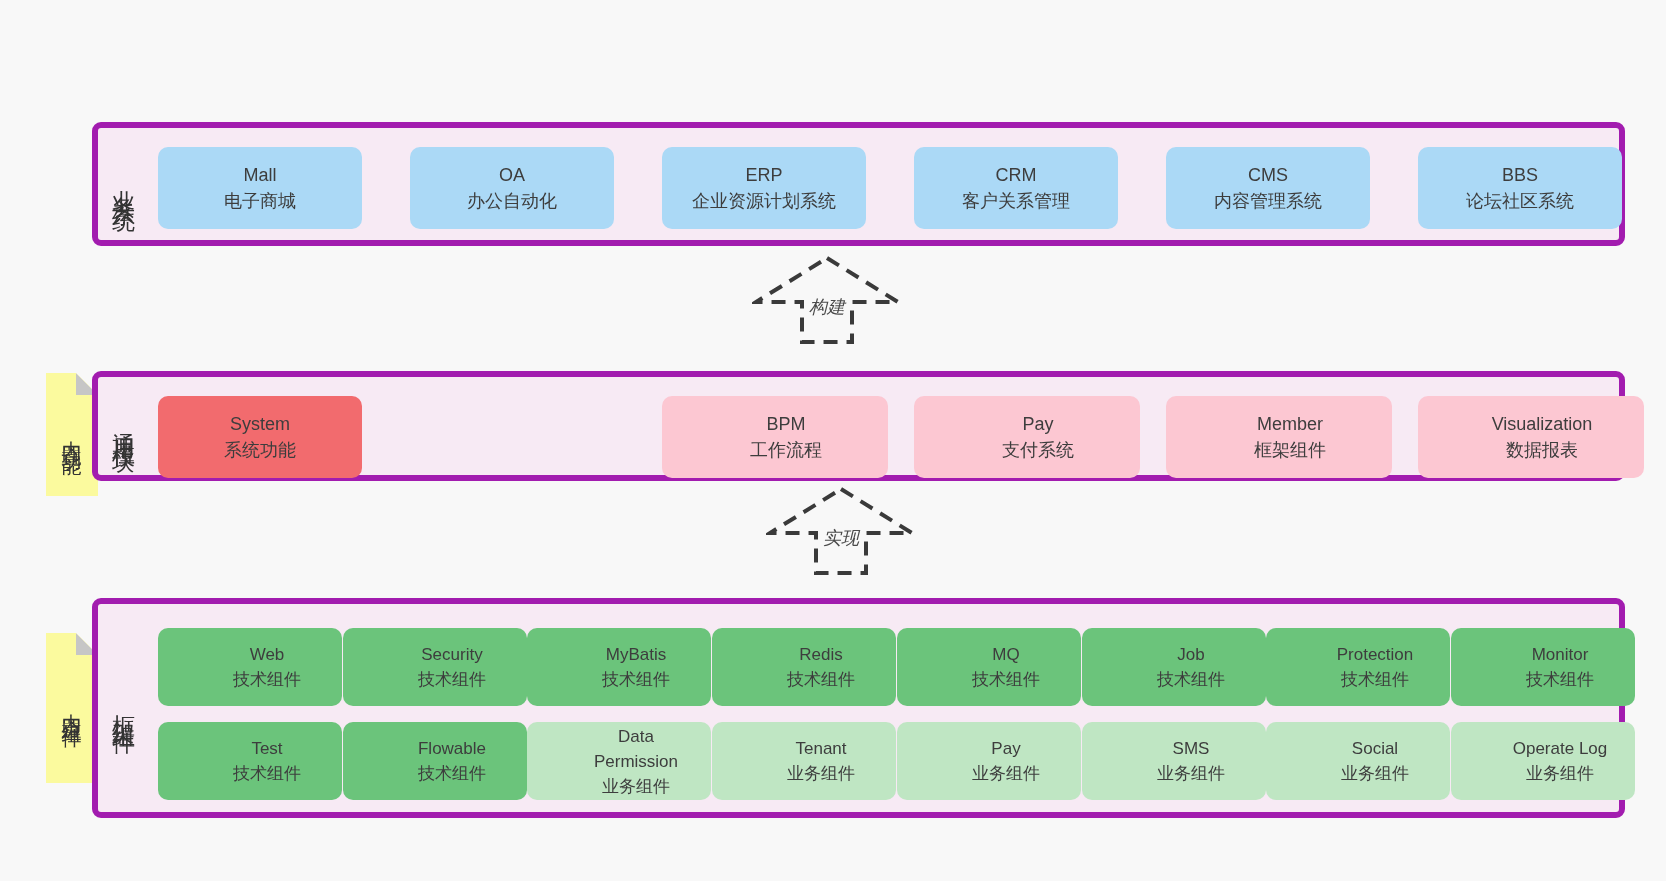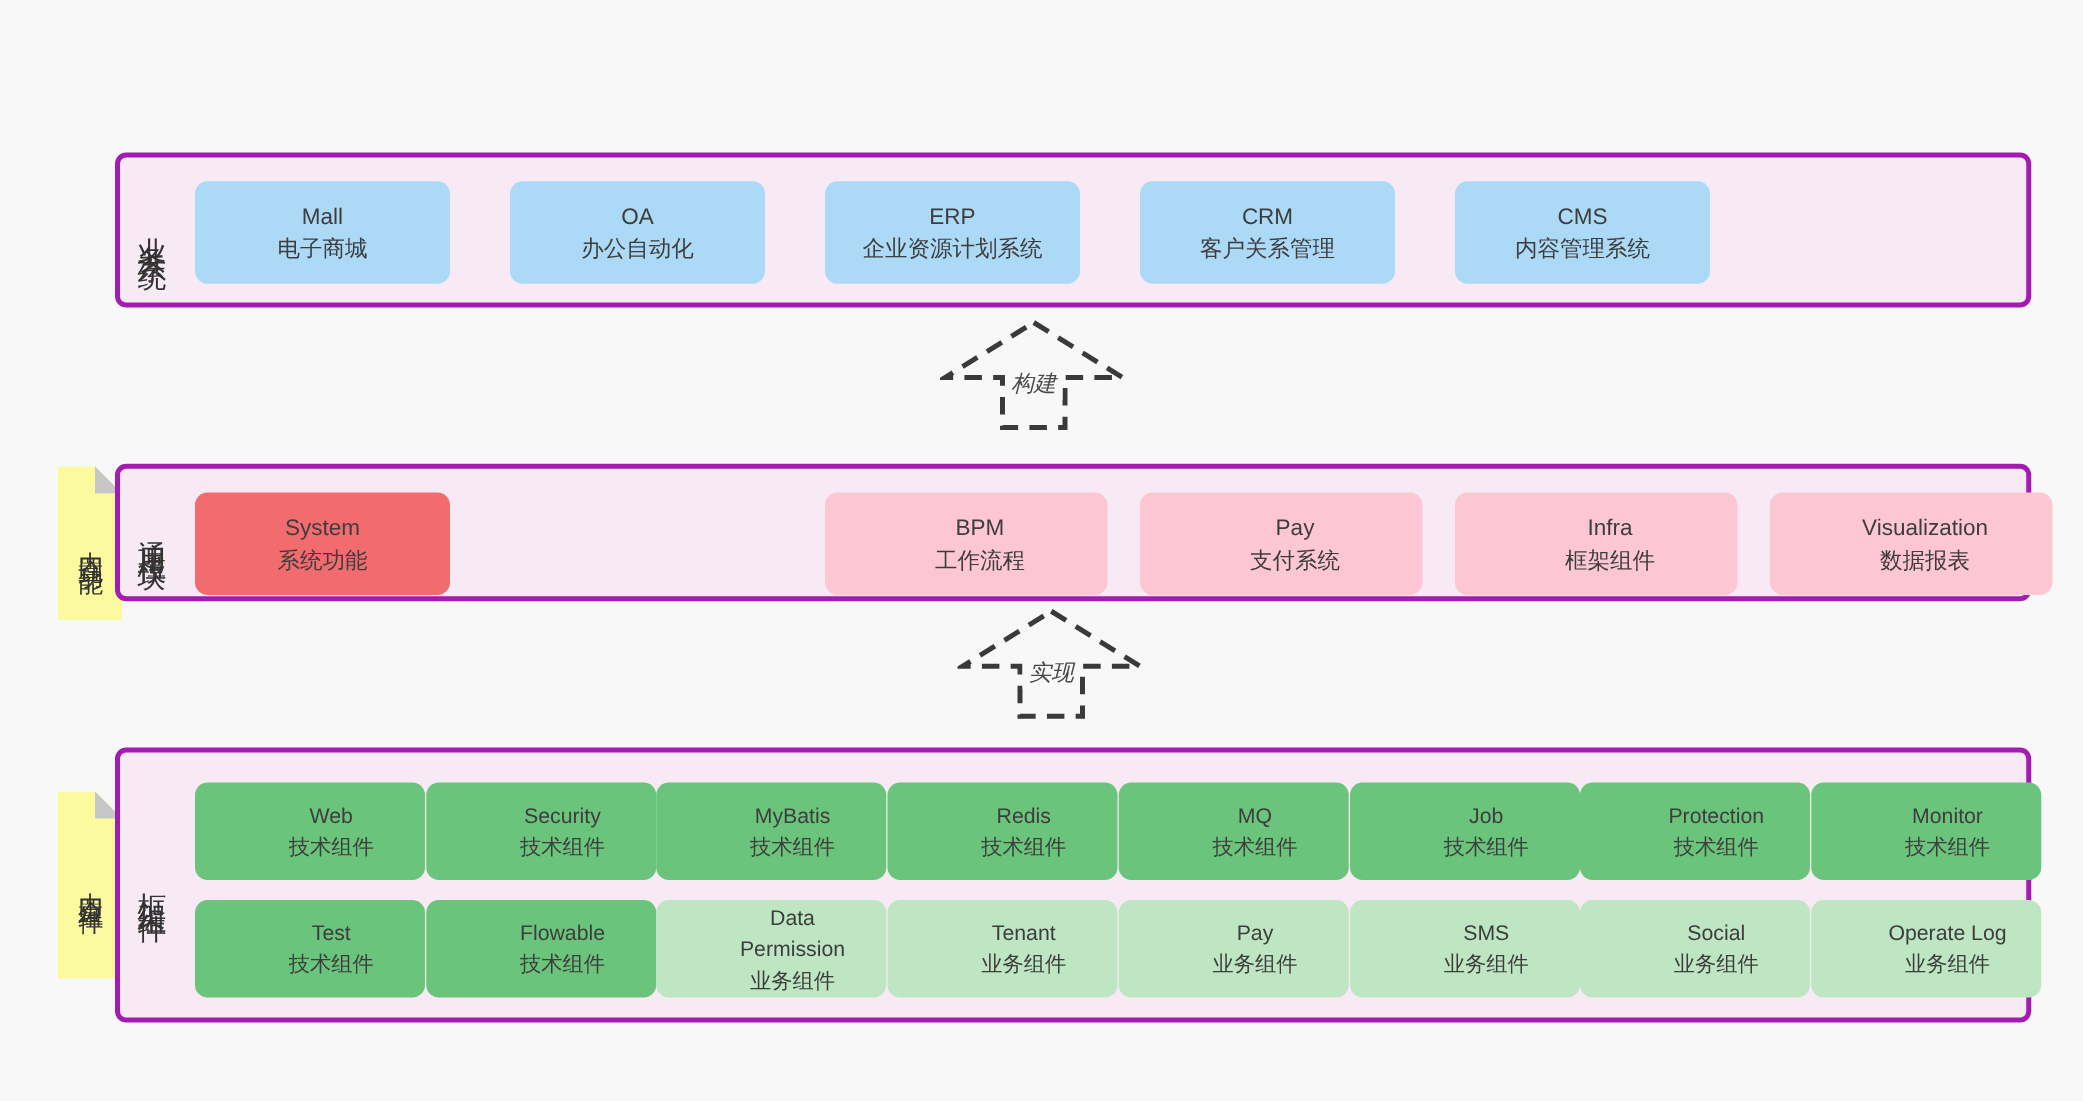--- a/index.html
+++ b/index.html
@@ -3,21 +3,21 @@
 <meta charset="utf-8">
 <style>
   html,body{margin:0;padding:0;}
   body{
     width:1666px;height:881px;position:relative;overflow:hidden;
     background:#f8f8f8;
     font-family:"Liberation Sans","DejaVu Sans",sans-serif;
   }
   .layer{
     position:absolute;left:92px;width:1533px;
-    background:#f7eaf4;border:4px solid #a21caf;border-radius:9px;
+    background:#f7eaf4;border:6px solid #a21caf;border-radius:9px;
     box-sizing:border-box;z-index:2;
   }
   .layer1{top:122px;height:124px;}
   .layer2{top:371px;height:110px;}
   .layer3{top:598px;height:220px;}
   .vlabel{
     position:absolute;left:14px;top:50%;transform:translateY(-50%);
     writing-mode:vertical-rl;text-orientation:upright;
     font-size:23px;color:#333;letter-spacing:6px;line-height:1;
     white-space:nowrap;
@@ -92,20 +92,24 @@
     <div class="zh">企业资源计划系统</div>
   </div>
   <div class="box b-blue" style="left:816px">
     <div class="en">CRM</div>
     <div class="zh">客户关系管理</div>
   </div>
   <div class="box b-blue" style="left:1068px">
     <div class="en">CMS</div>
     <div class="zh">内容管理系统</div>
   </div>
+  <div class="box b-blue" style="left:1320px">
+    <div class="en">BBS</div>
+    <div class="zh">论坛社区系统</div>
+  </div>
 </div>
 
 <div class="arrow arrow1">
   <svg viewBox="0 0 150 92">
     <path d="M75 4 L146 48 L100 48 L100 88 L50 88 L50 48 L4 48 Z" fill="none" stroke="#3a3a3a" stroke-width="4" stroke-dasharray="14 9"></path>
   </svg>
   <span class="arrow-label">构建</span>
 </div>
 
 <div class="layer layer2">
@@ -116,21 +120,21 @@
   </div>
   <div class="box b-pink" style="left:564px">
     <div class="en">BPM</div>
     <div class="zh">工作流程</div>
   </div>
   <div class="box b-pink" style="left:816px">
     <div class="en">Pay</div>
     <div class="zh">支付系统</div>
   </div>
   <div class="box b-pink" style="left:1068px">
-    <div class="en">Infra</div>
+    <div class="en">Member</div>
     <div class="zh">框架组件</div>
   </div>
   <div class="box b-pink" style="left:1320px">
     <div class="en">Visualization</div>
     <div class="zh">数据报表</div>
   </div>
 </div>
 
 <div class="arrow arrow2">
   <svg viewBox="0 0 150 92">

